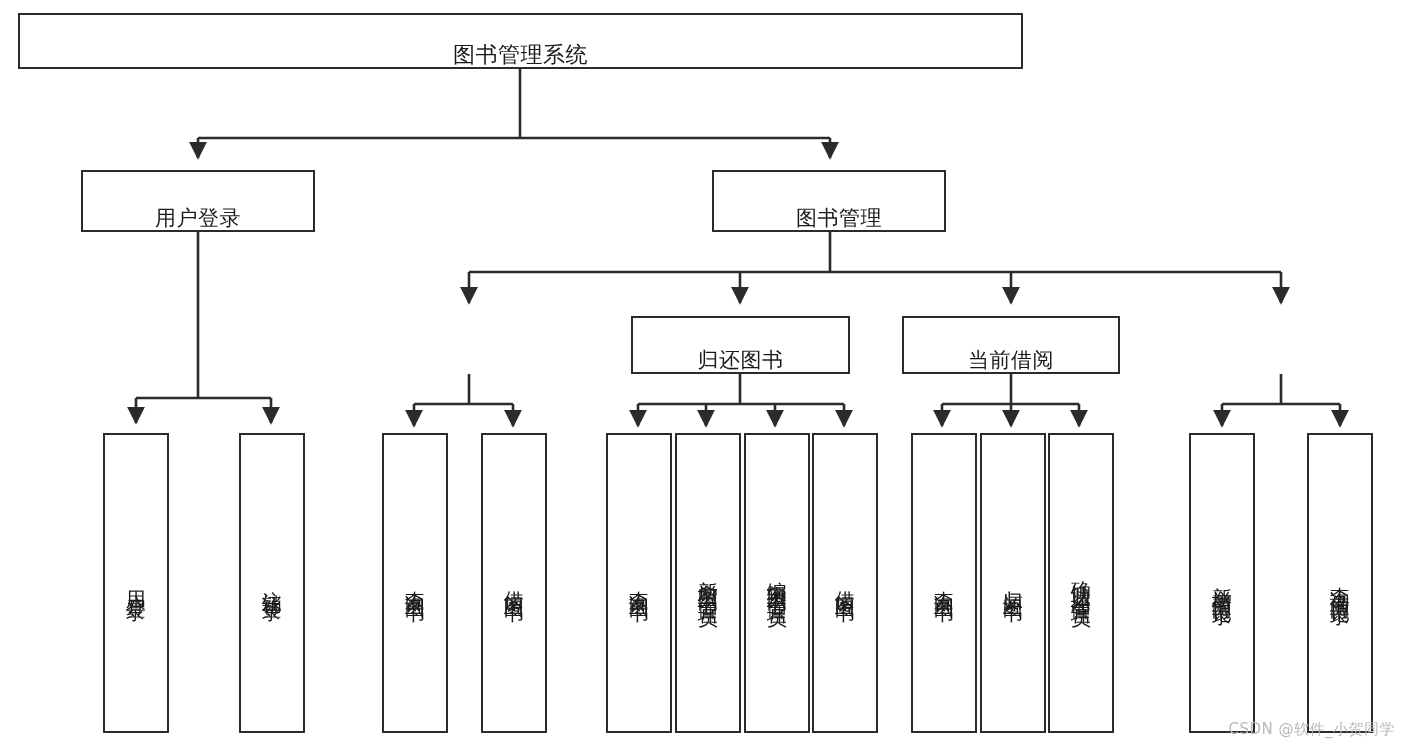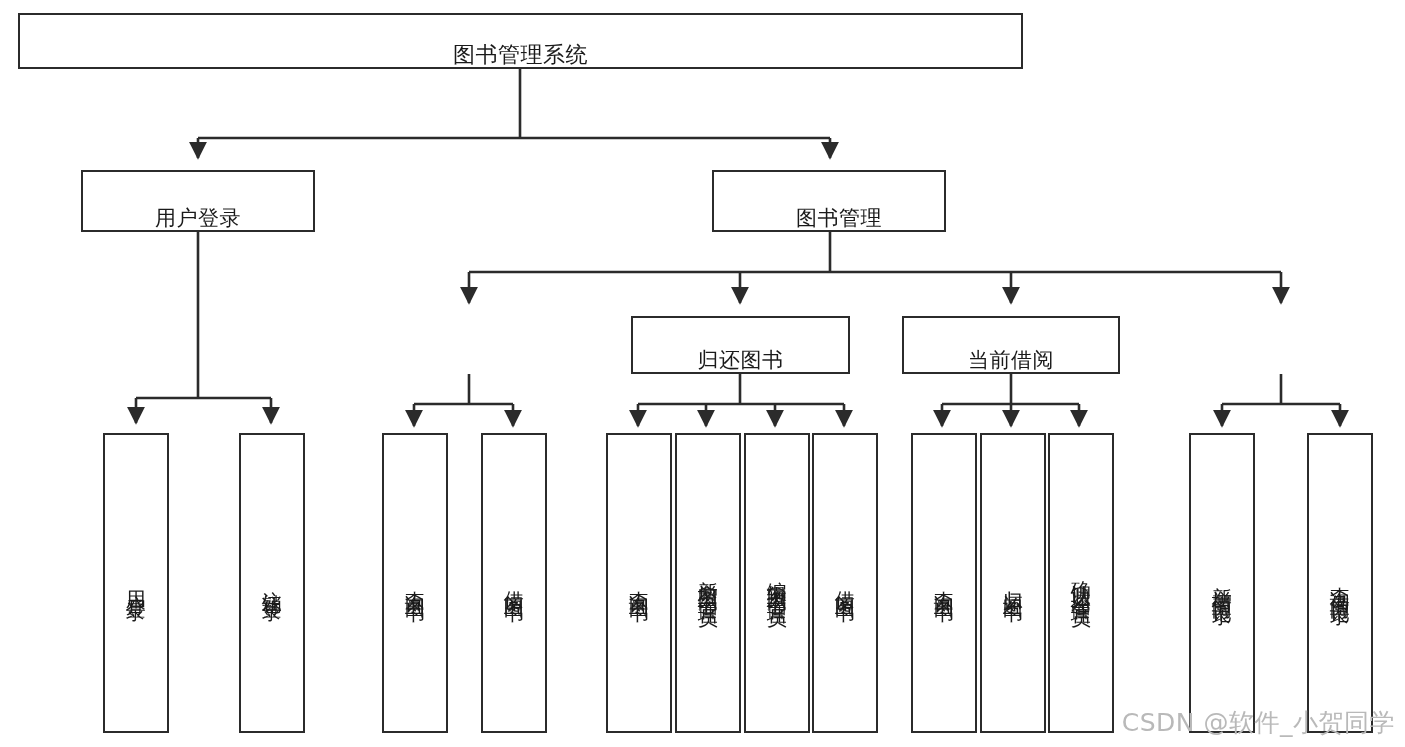--- a/index.html
+++ b/index.html
@@ -44,21 +44,21 @@
     font-size:20px;
     line-height:1.12;
     letter-spacing:4px;
     white-space:nowrap;
   }
 
   .watermark{
     position:absolute;
     right:10px;
     bottom:8px;
-    font-size:25px;
+    font-size:15px;
     color:#b9b9b9;
     white-space:nowrap;
     pointer-events:none;
     letter-spacing:0.5px;
     margin-left:48px;
   }
 </style>
 </head>
 <body>
 

